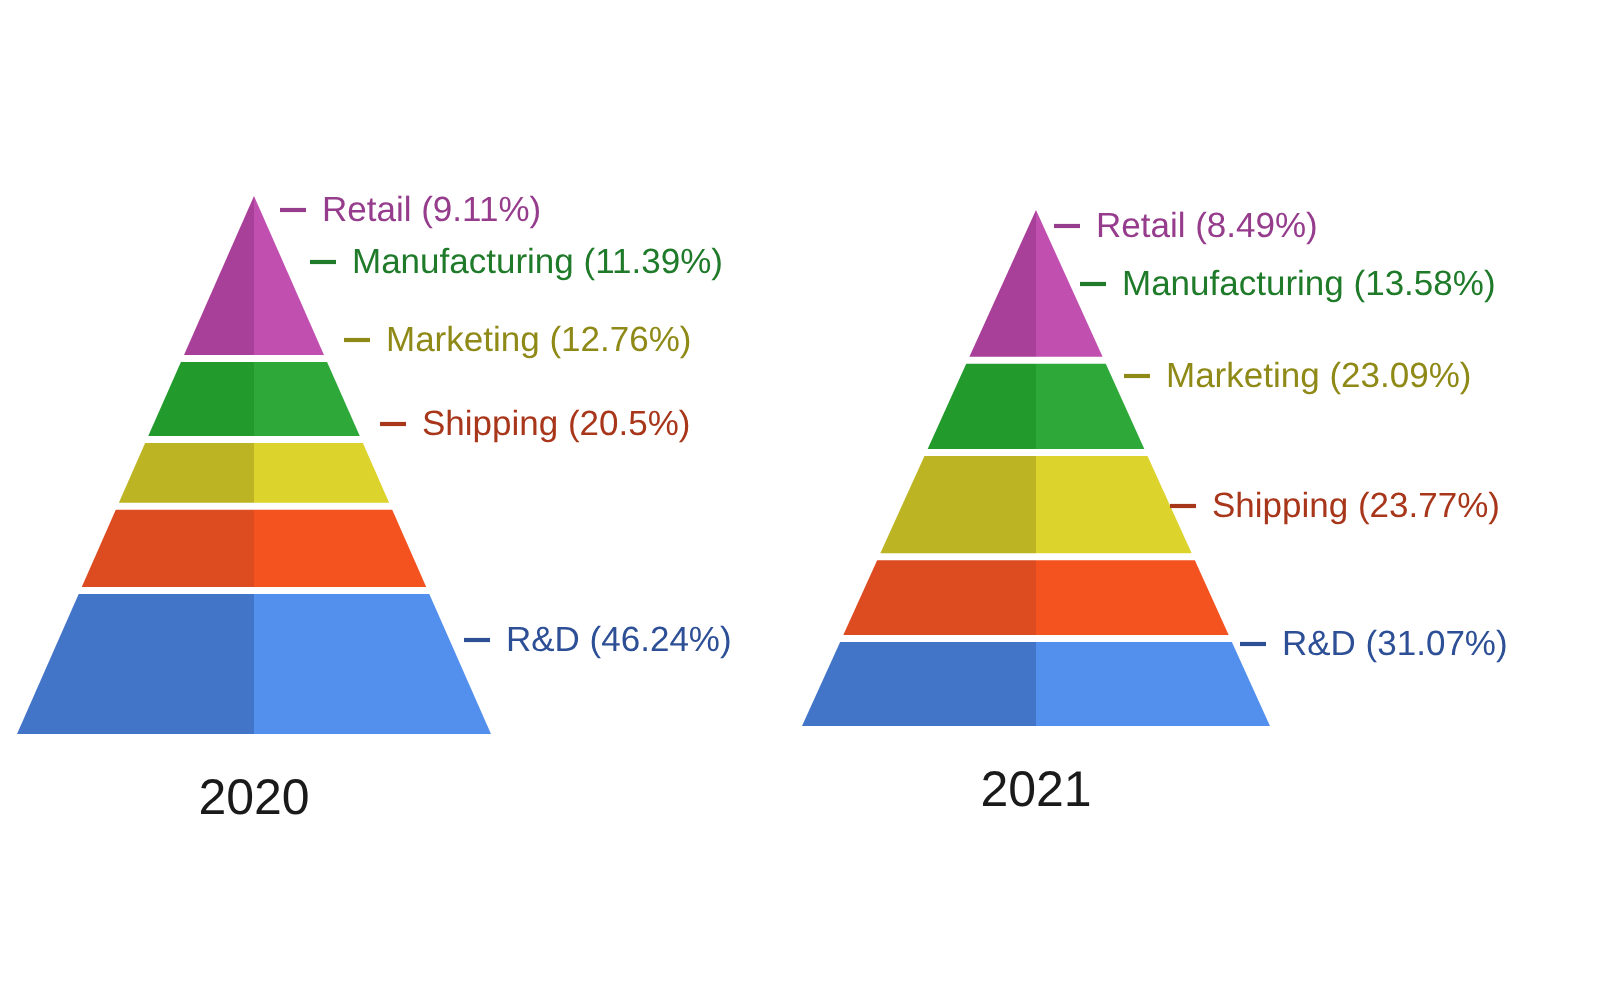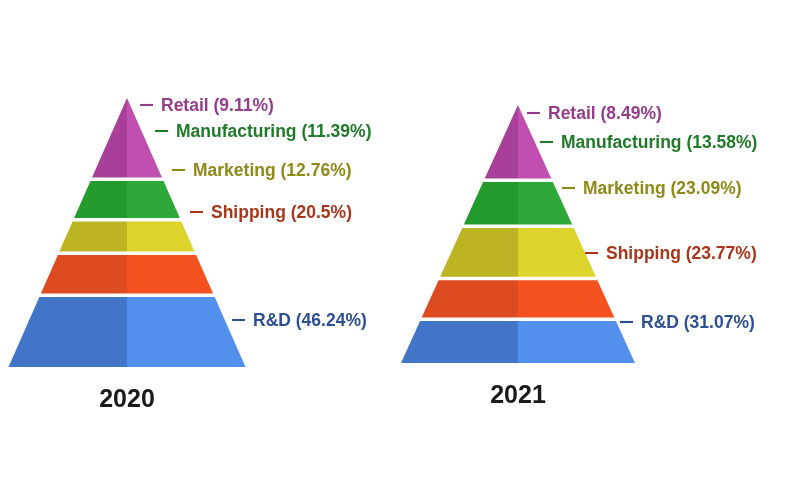--- a/index.html
+++ b/index.html
@@ -11,21 +11,20 @@
     width: 800px;
     height: 494px;
     font-family: "Liberation Sans", sans-serif;
     overflow: hidden;
   }
   #chart-root {
     position: relative;
     width: 800px;
     height: 408px;
     background: #ffffff;
-    font-weight: bold;
   }
   svg.pyramid-svg {
     position: absolute;
     top: 0;
     left: 0;
     width: 800px;
     height: 494px;
     overflow: visible;
   }
   .seg-label {

